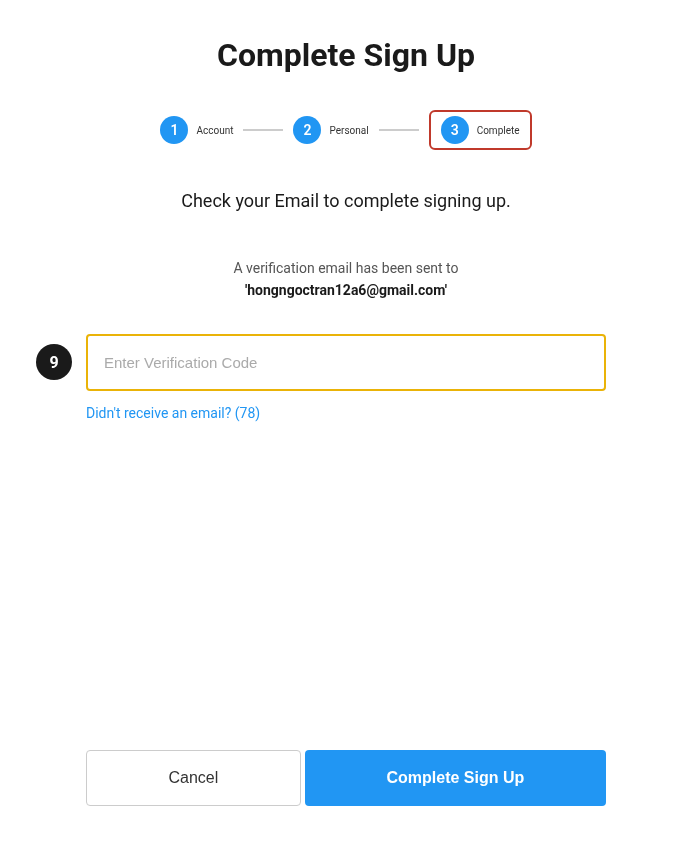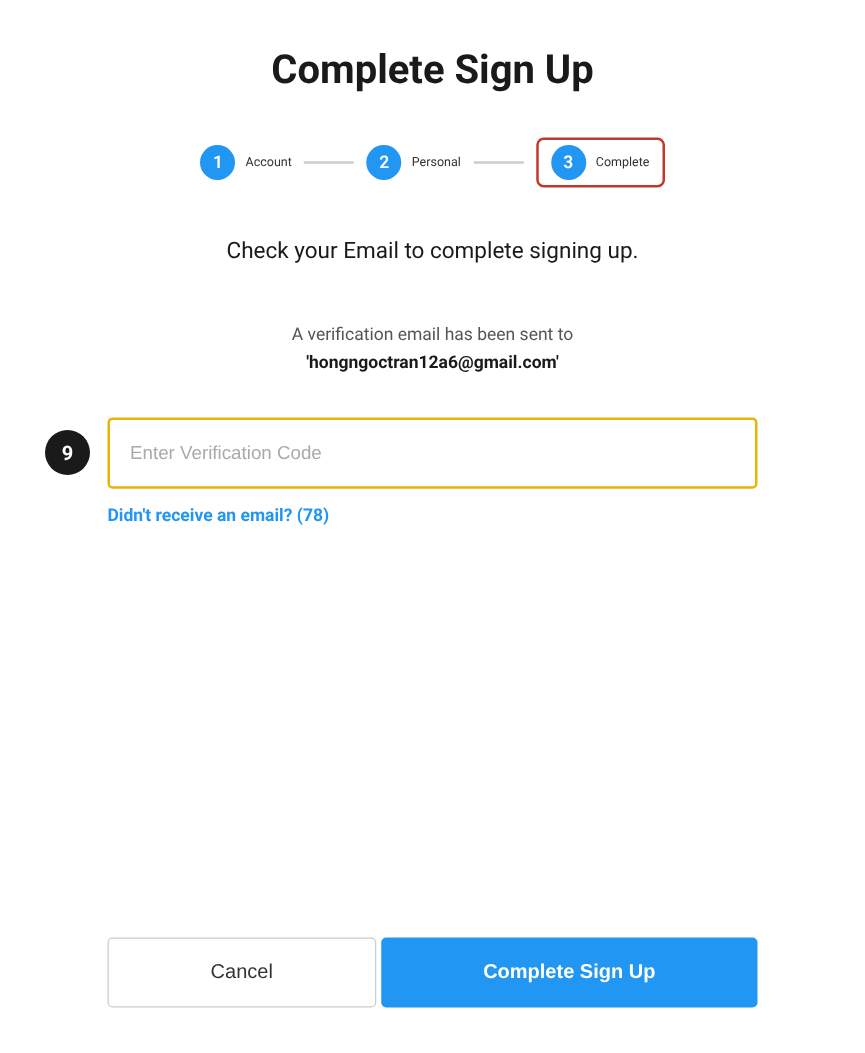--- a/index.html
+++ b/index.html
@@ -150,21 +150,20 @@
       color: #aaa;
     }
 
     .resend-link {
       font-size: 14px;
       color: #2196f3;
       text-decoration: none;
       cursor: pointer;
       align-self: flex-start;
       margin-left: 0;
-      font-weight: bold;
     }
 
     .buttons-section {
       display: flex;
       gap: 4px;
       margin-top: auto;
       padding-top: 120px;
       width: 100%;
       max-width: 520px;
     }

